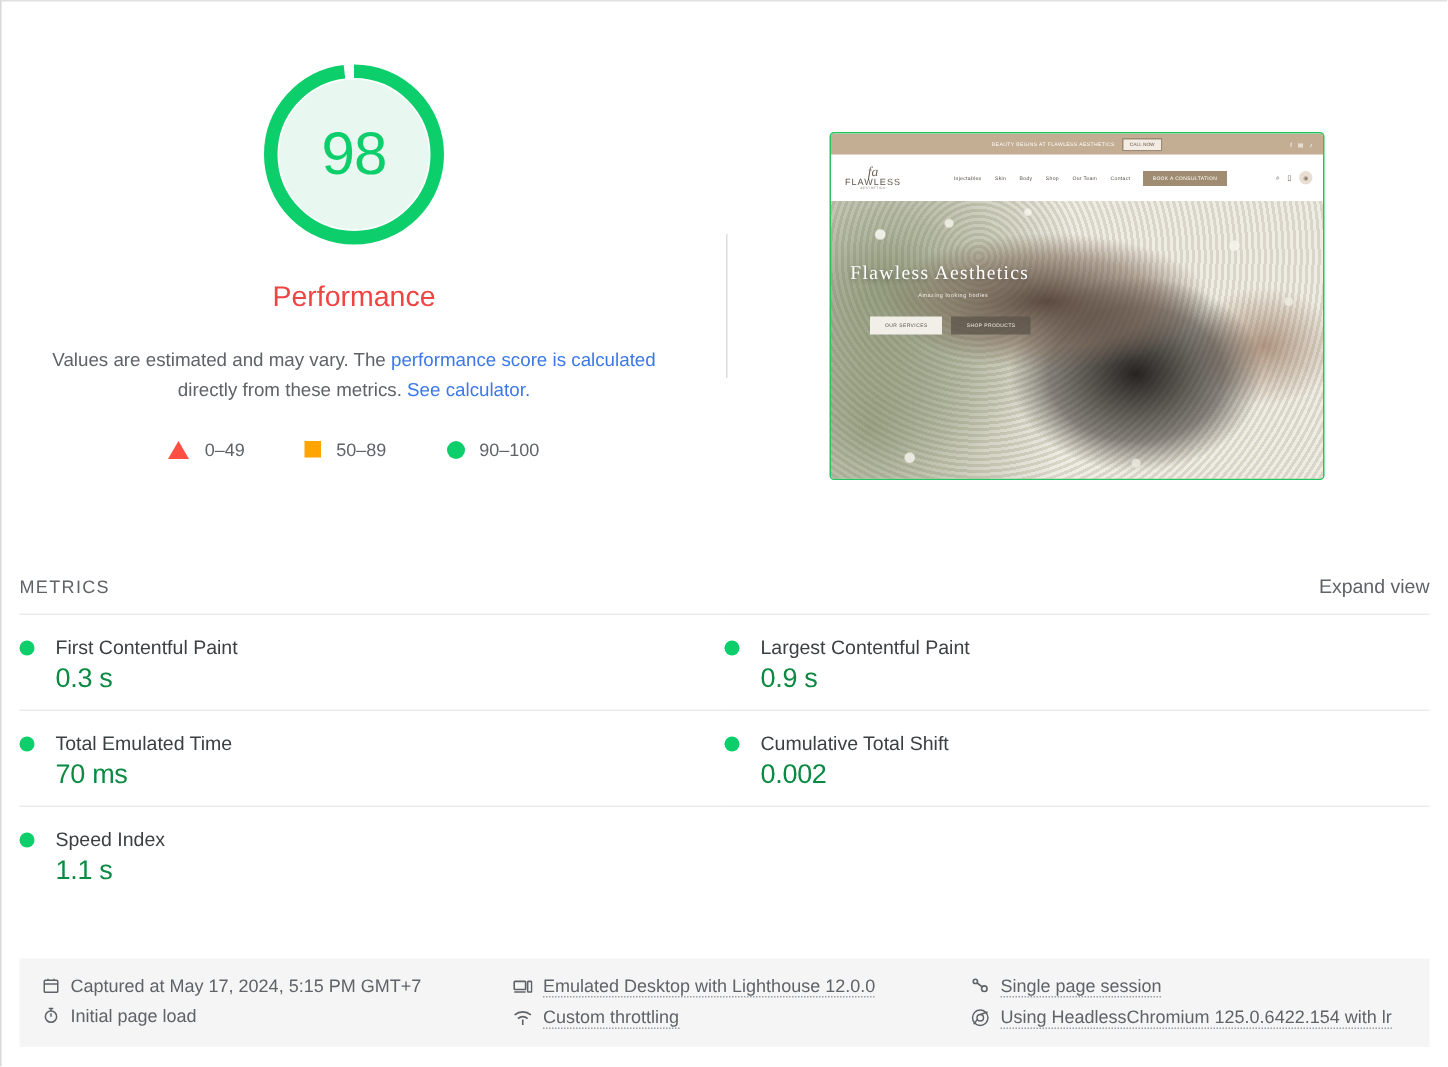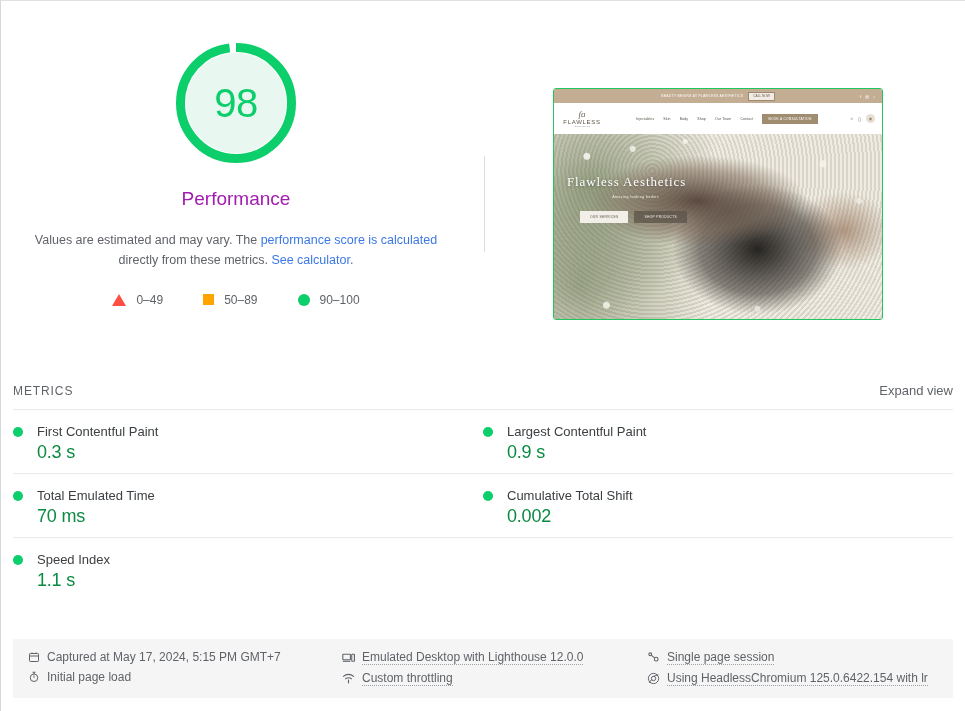--- a/index.html
+++ b/index.html
@@ -41,21 +41,21 @@
     position: absolute; inset: 0;
     display: flex; align-items: center; justify-content: center;
     font-size: 40px;
     line-height: 1;
     color: #0cce6b;
     letter-spacing: -0.5px;
   }
   .gauge-title {
     margin-top: 22px;
     font-size: 19px;
-    color: #a21caf;
+    color: #ef4444;
     font-weight: 400;
   }
   .disclaimer {
     margin-top: 20px;
     width: 420px;
     text-align: center;
     font-size: 12.5px;
     line-height: 1.62;
     color: #5f6368;
   }

